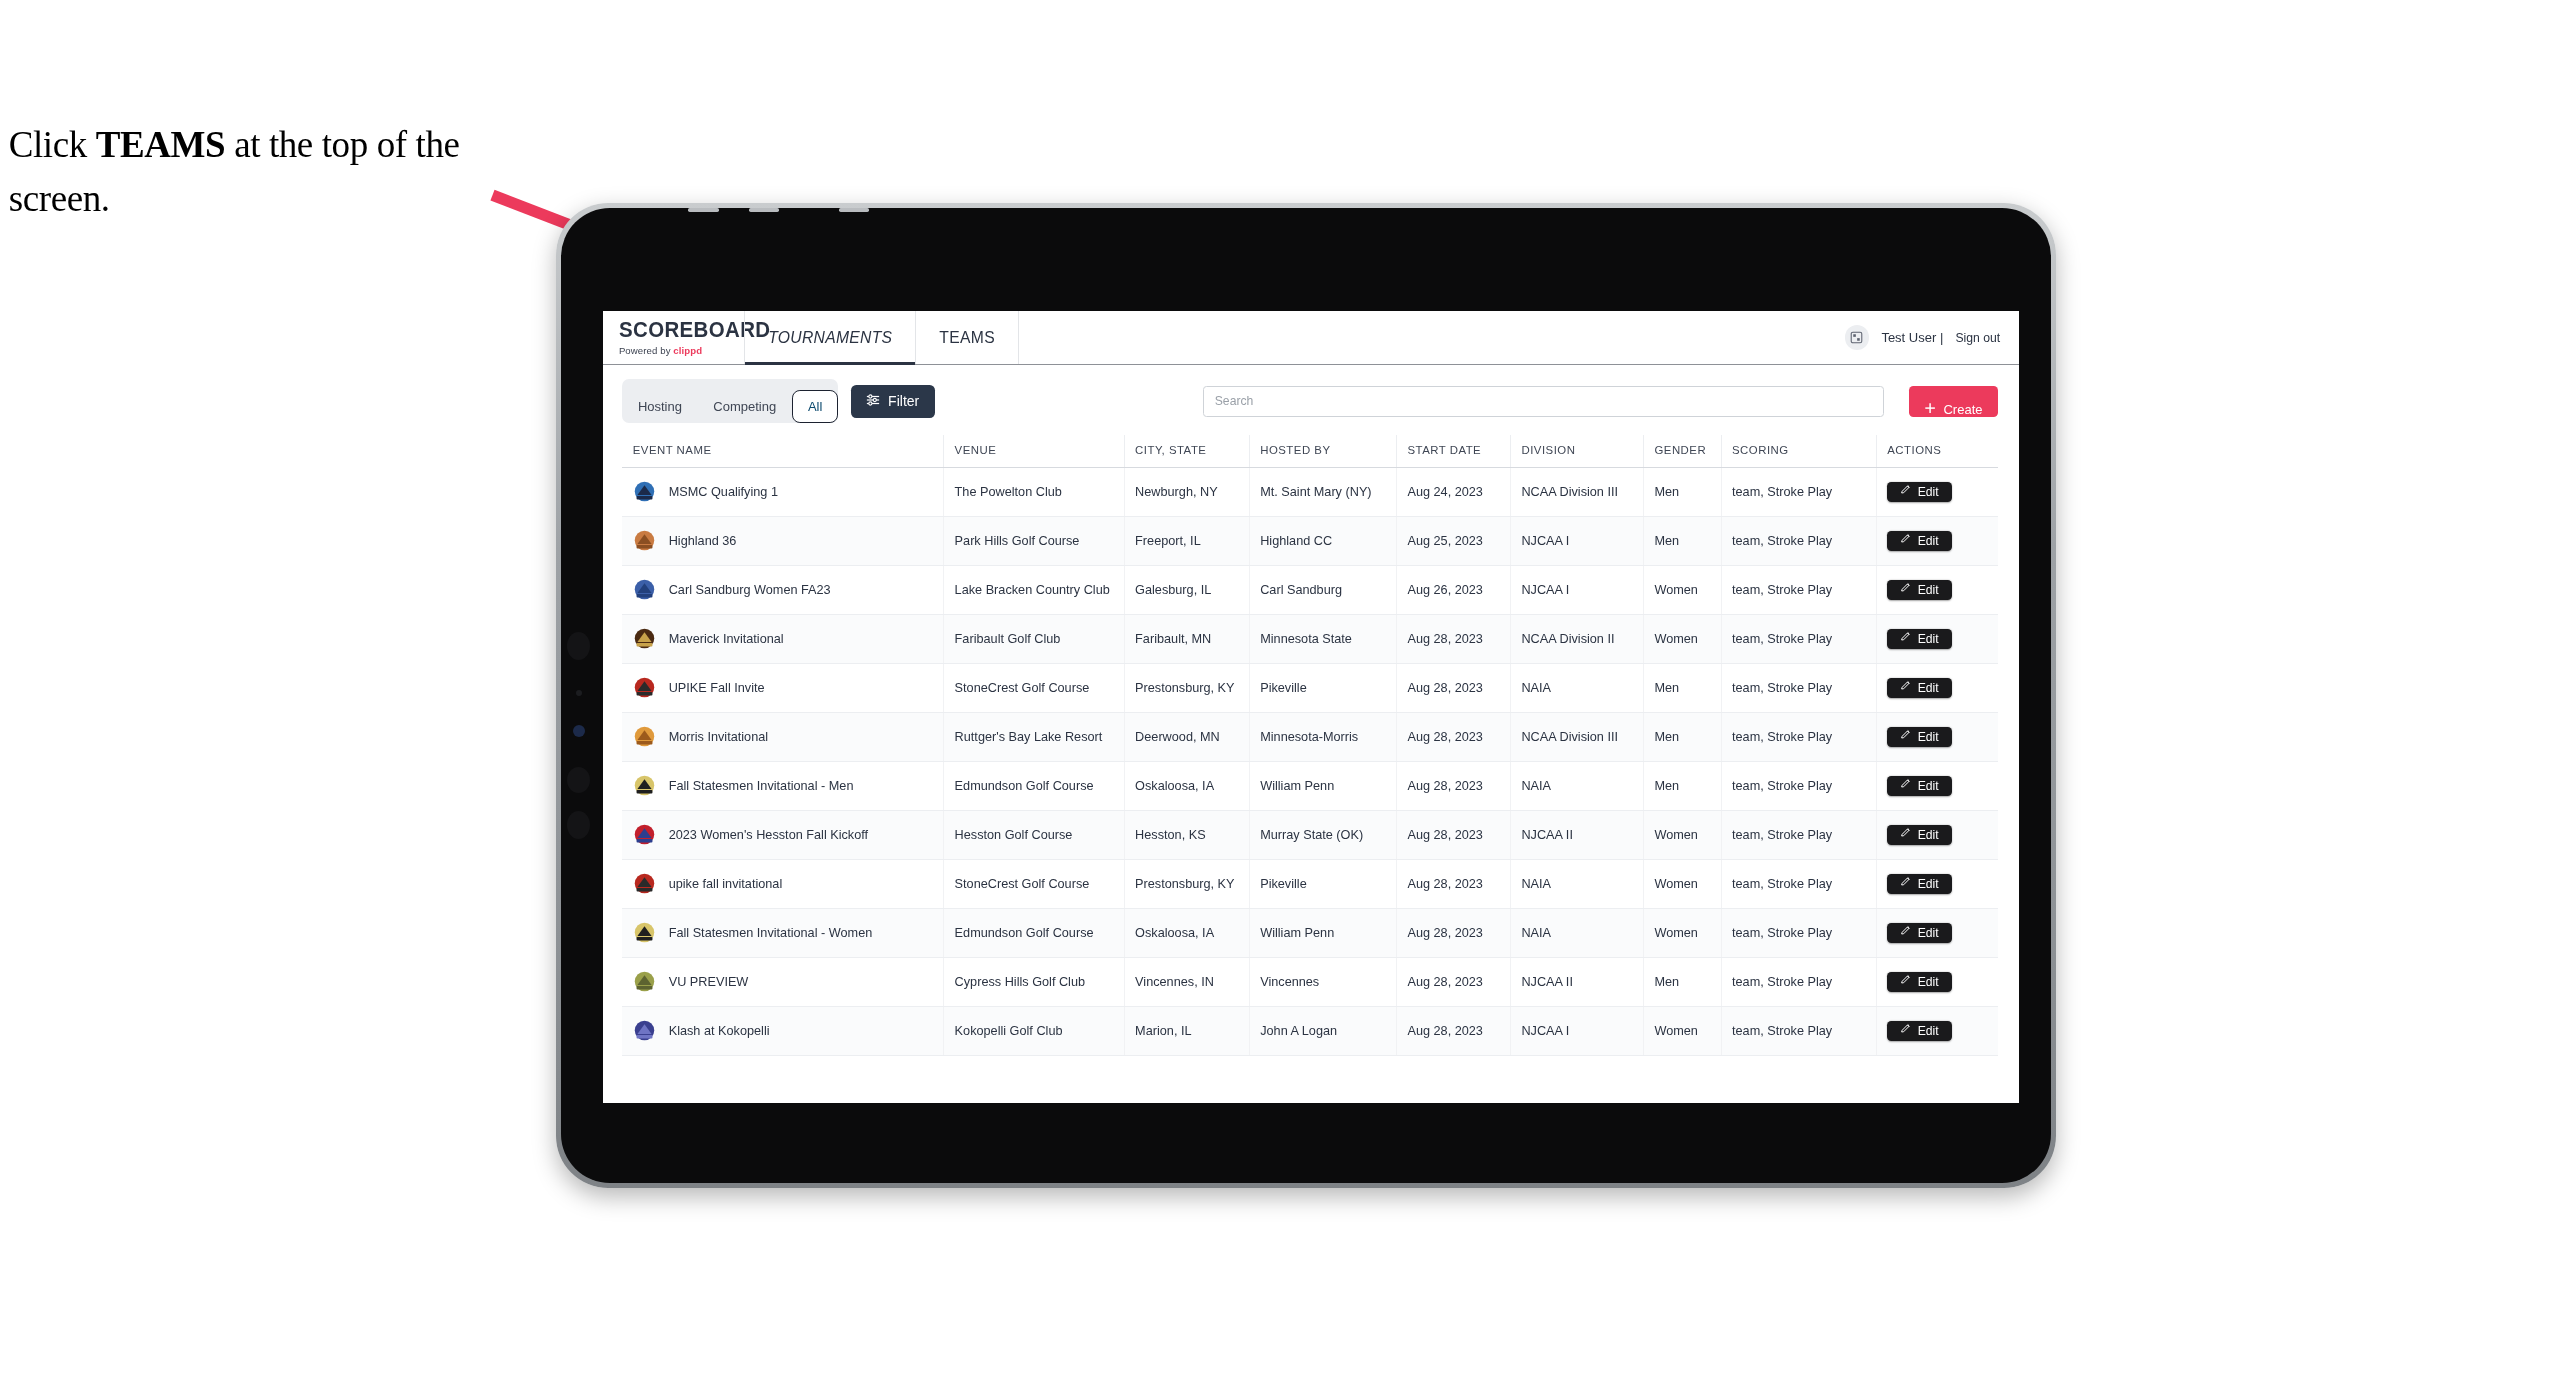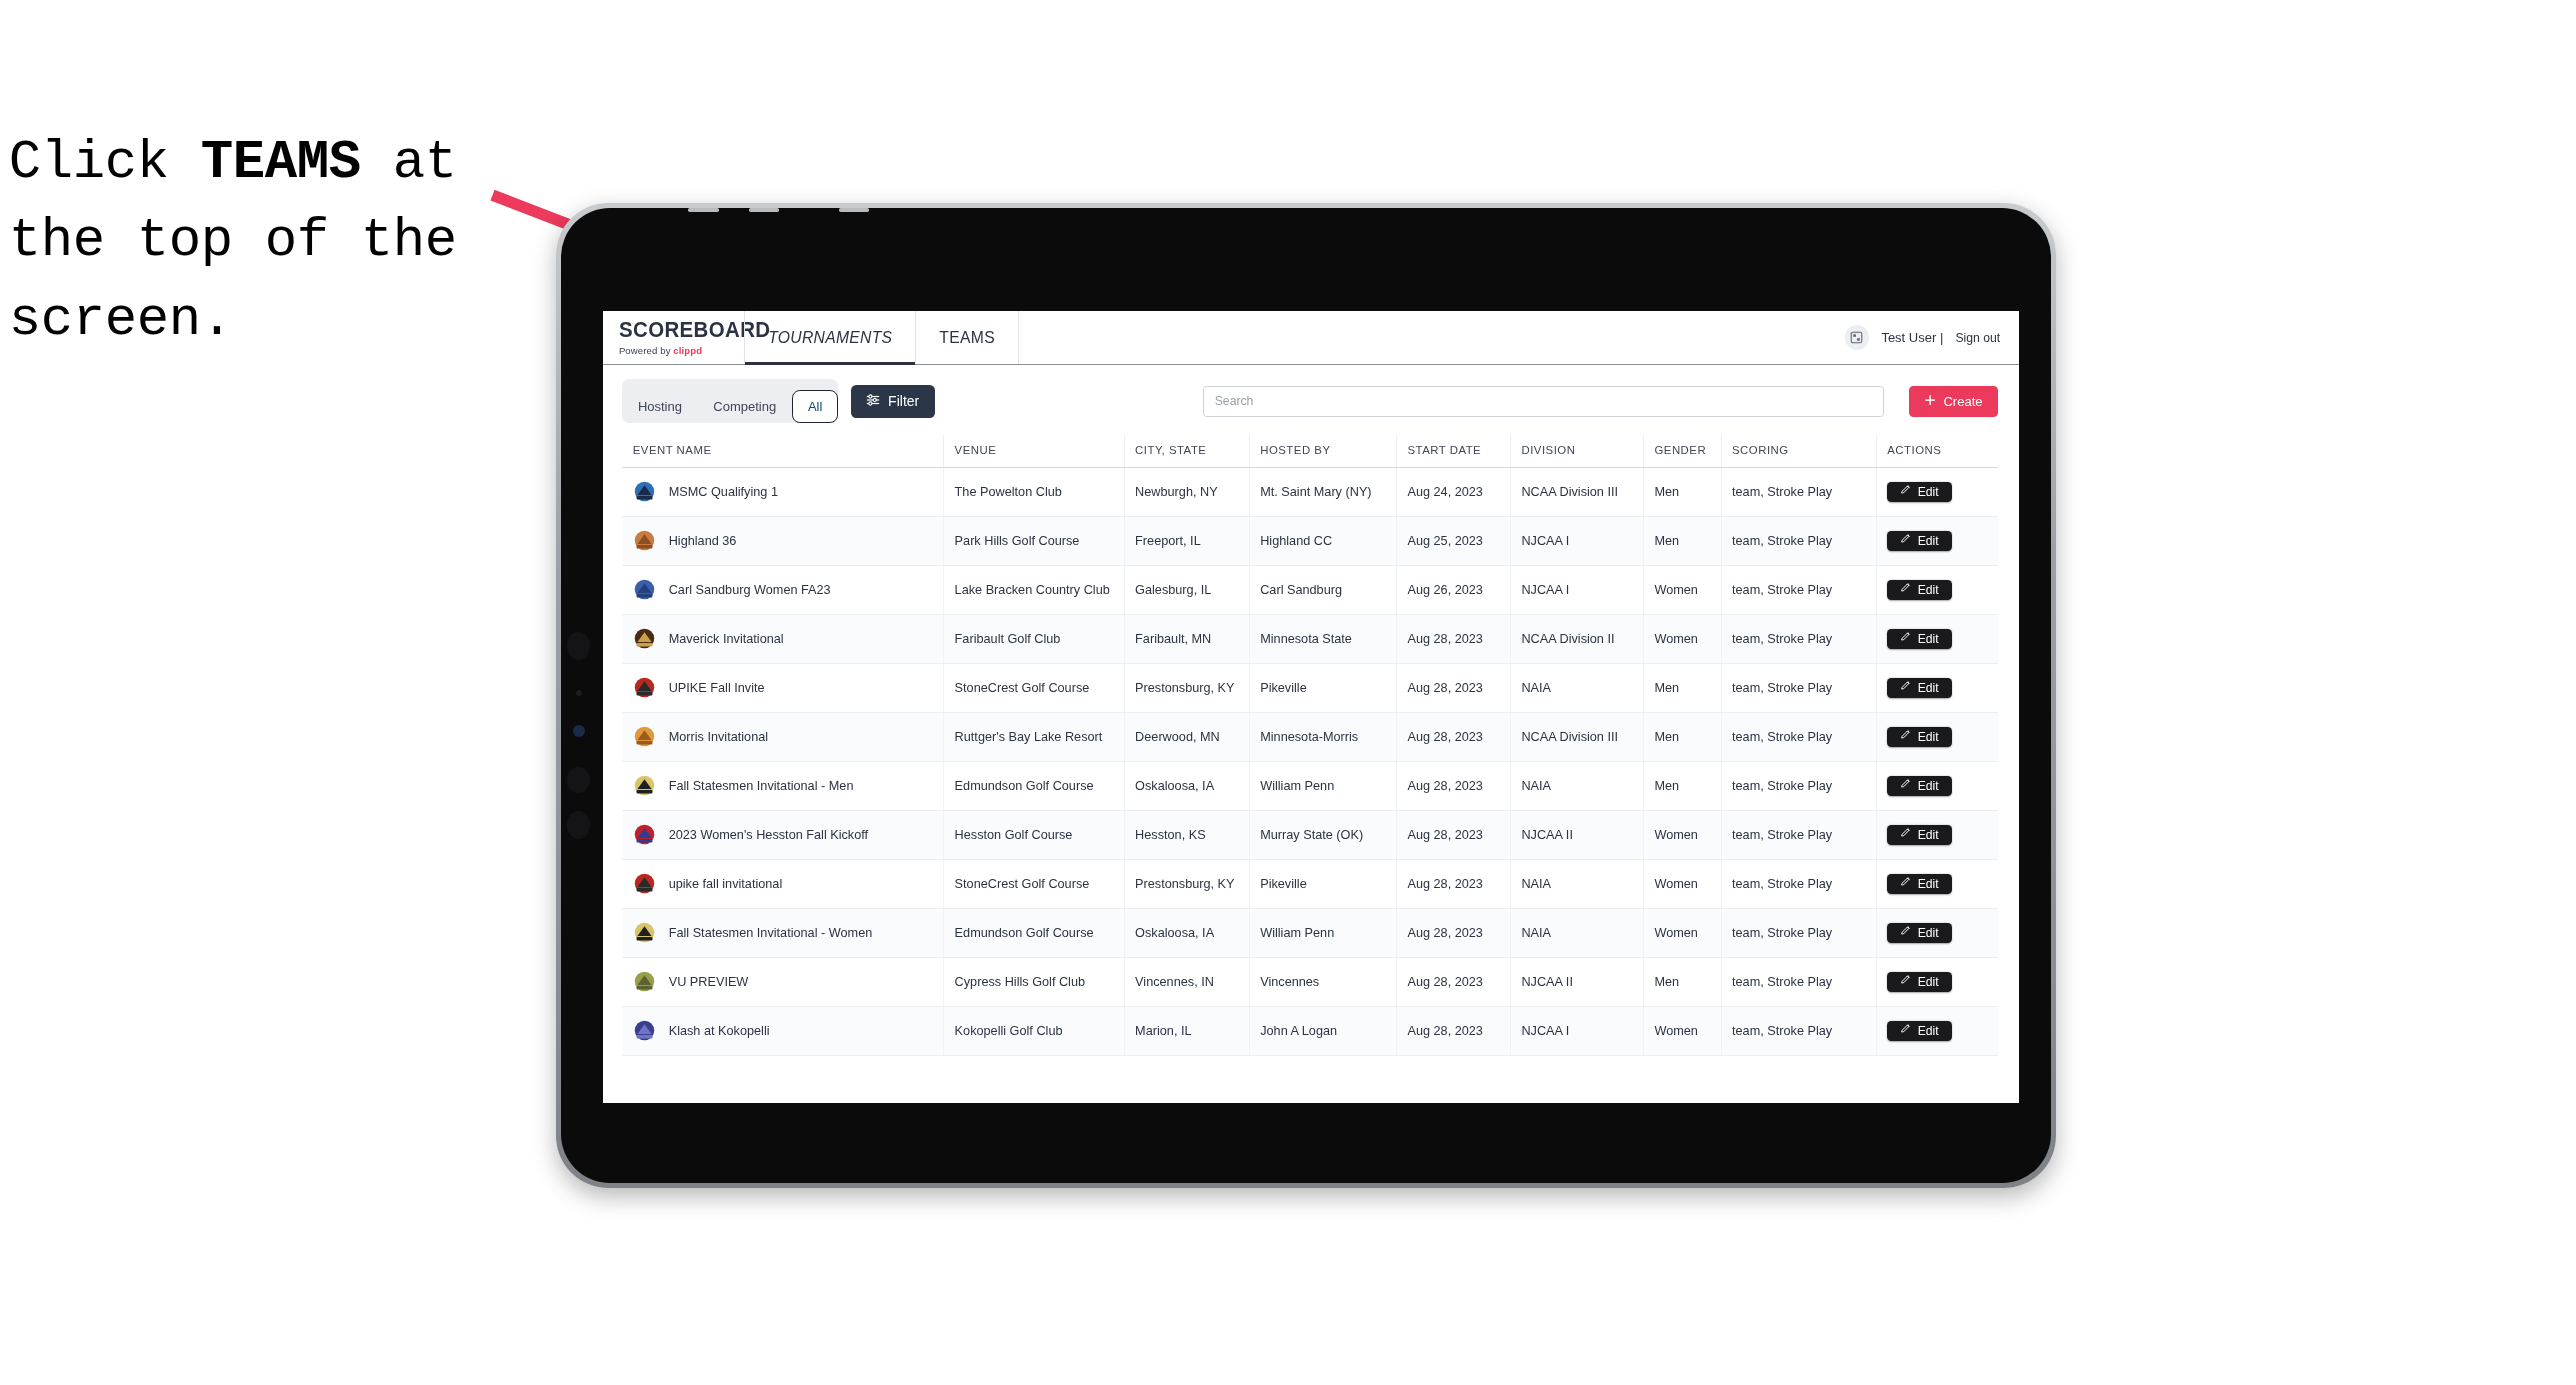--- a/index.html
+++ b/index.html
@@ -3,23 +3,23 @@
 <meta charset="utf-8">
 <style>
   * { margin:0; padding:0; box-sizing:border-box; }
   html,body { width:2576px; height:1386px; background:#ffffff; overflow:hidden; }
   body { font-family:"Liberation Sans", sans-serif; }
 
   .canvas { position:relative; width:2576px; height:1386px; background:#fff; }
 
   
   .caption {
-    position:absolute; left:8.7px; top:124px; width:559px;
-    font-size:54px; line-height:1.45; color:#000;
-    font-family:Liberation Mono, monospace; letter-spacing:-0.4px;
+    position:absolute; left:8.7px; top:118px; width:559px;
+    font-size:37px; line-height:1.45; color:#000;
+    font-family:Liberation Serif, serif; letter-spacing:-0.4px;
   }
   .caption b { font-weight:700; }
 
   
   .arrow-svg { position:absolute; left:489px; top:188px; width:402px; height:175px; pointer-events:none; }
 
   
   .tablet {
     position:absolute; left:556px; top:203px; width:1500px; height:985px;
     background:linear-gradient(180deg,#c9ccce 0%,#9ea2a6 35%,#8d9195 75%,#7e8286 100%);
@@ -108,21 +108,21 @@
     margin-left:auto; width:681px; height:31px; border:0.9px solid #cfd3d8; border-radius:3.5px;
     background:#fff; display:flex; align-items:center; padding:0 10.5px;
   }
   .search-box input {
     border:none; outline:none; width:100%; font-size:12.2px; color:#8b5cf6;
     font-family:"Liberation Sans", sans-serif; background:transparent;
   }
   .search-box input::placeholder { color:#9aa0a8; }
   .create-btn {
     margin-left:12.2px; background:#ec3a5c; color:#fff; height:31px; border-radius:4.4px;
-    display:flex; align-items:center; gap:7px; padding:0 15.7px; font-size:13px; cursor:pointer;
+    display:flex; align-items:flex-end; gap:7px; padding:0 15.7px; font-size:13px; cursor:pointer;
   }
 
   
   .table-wrap { padding:0 21px 0 19px; }
   table { width:100%; border-collapse:collapse; table-layout:fixed; }
   thead th {
     text-align:left; font-size:11.4px; font-weight:400; color:#3f4654;
     letter-spacing:0.5px; padding:8.7px 10.5px 10.5px 10.5px;
     border-bottom:0.9px solid #d7dadf; border-right:0.9px solid #eceef1;
     background:#fff; vertical-align:middle;

